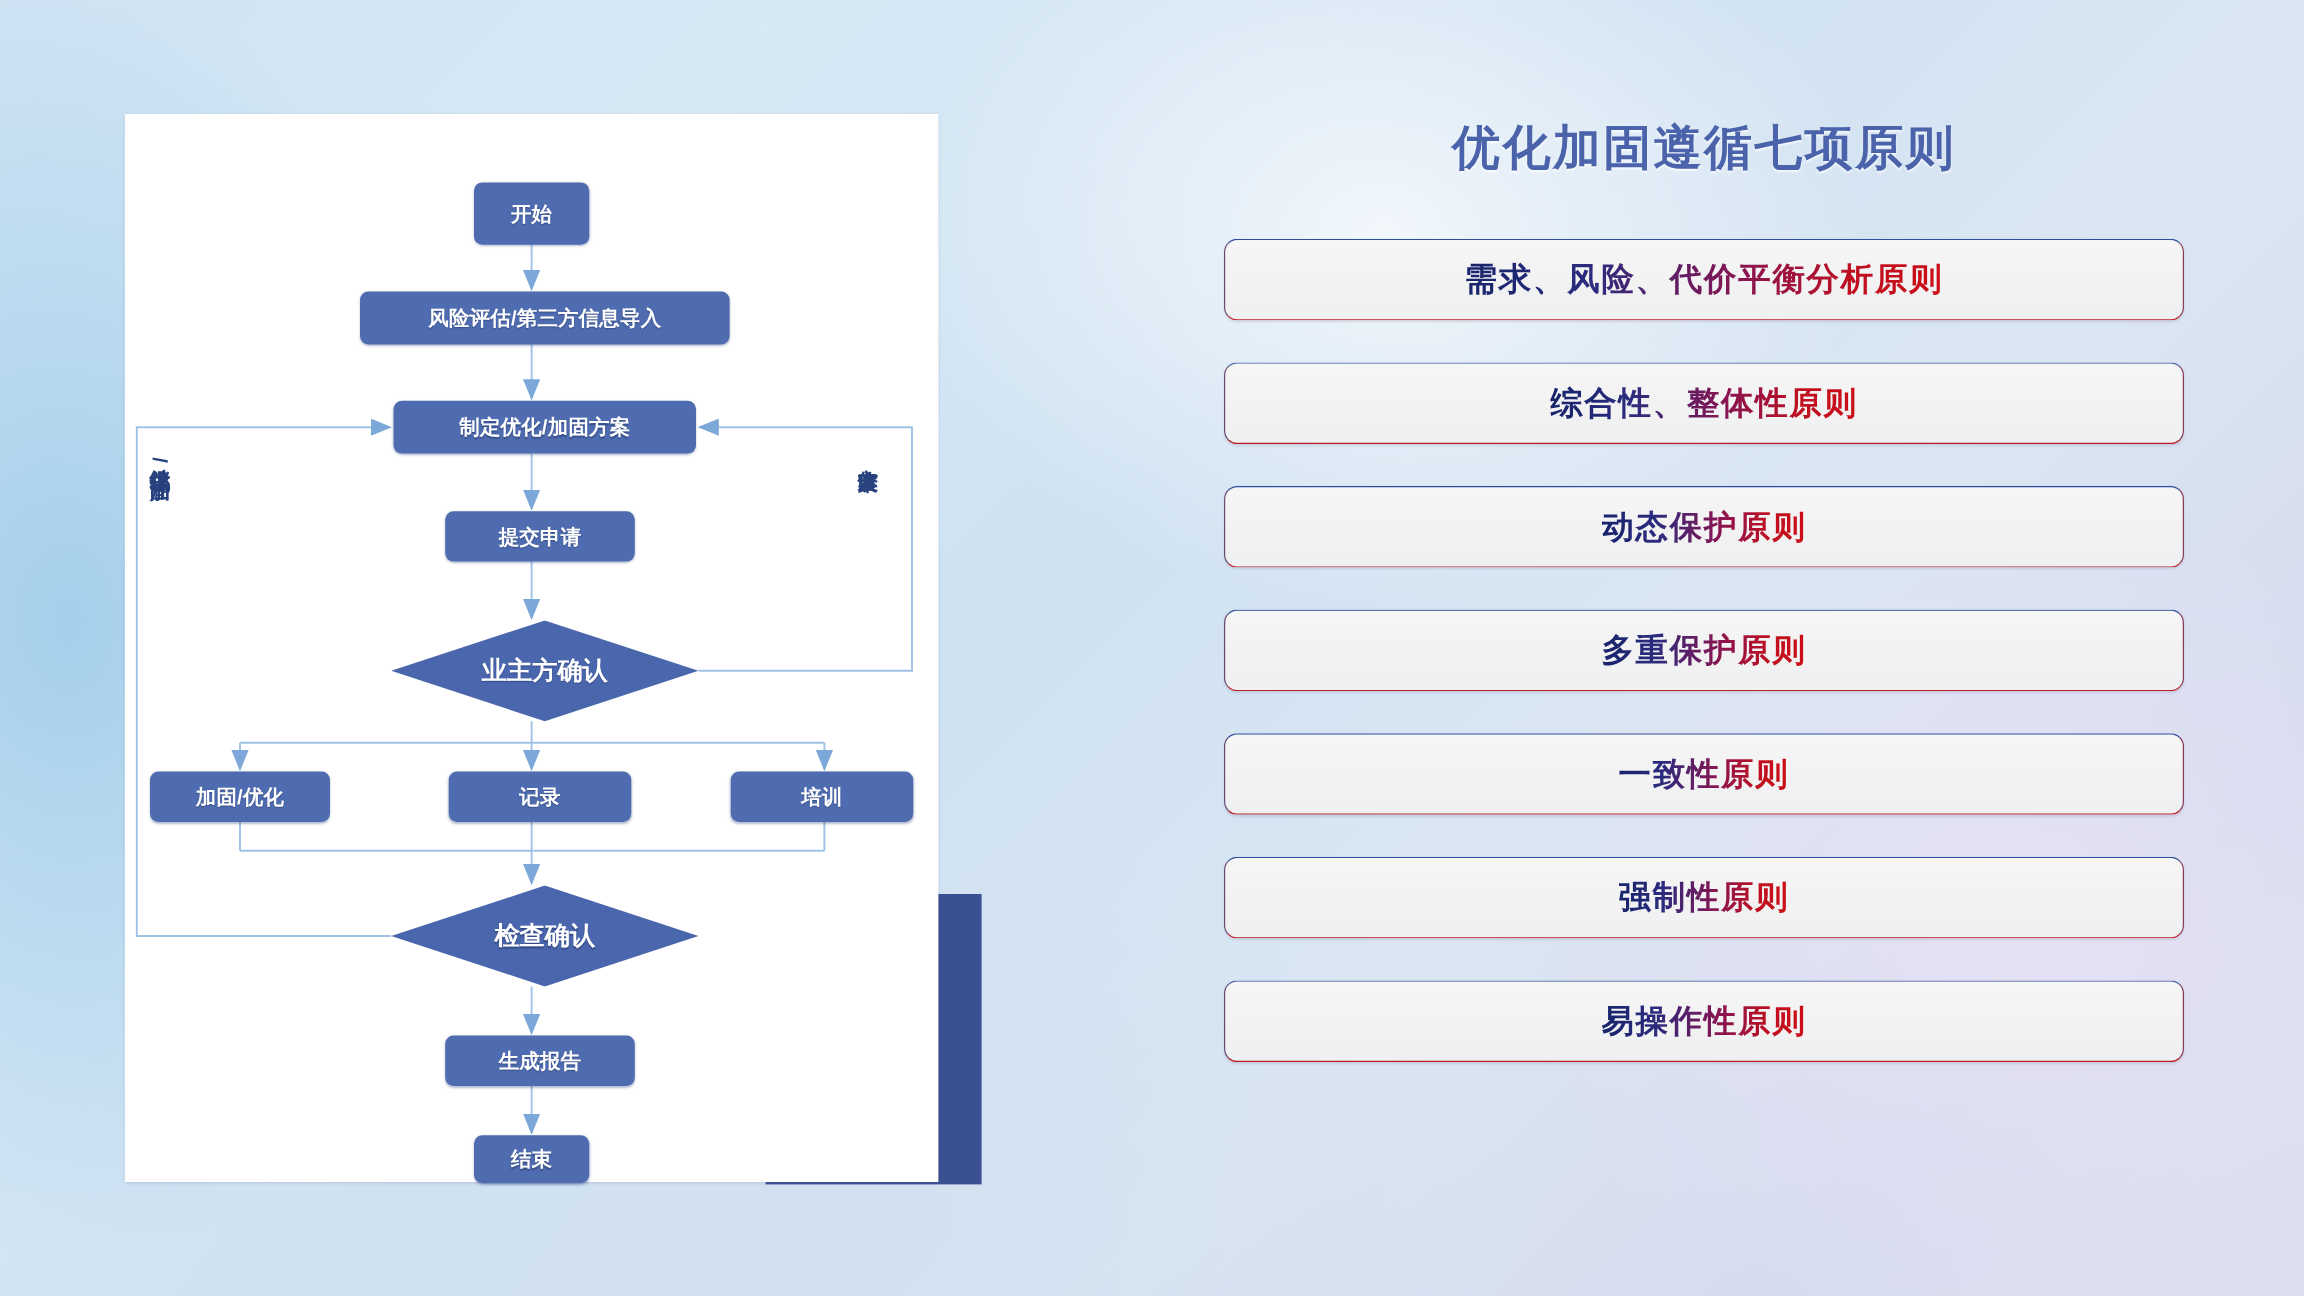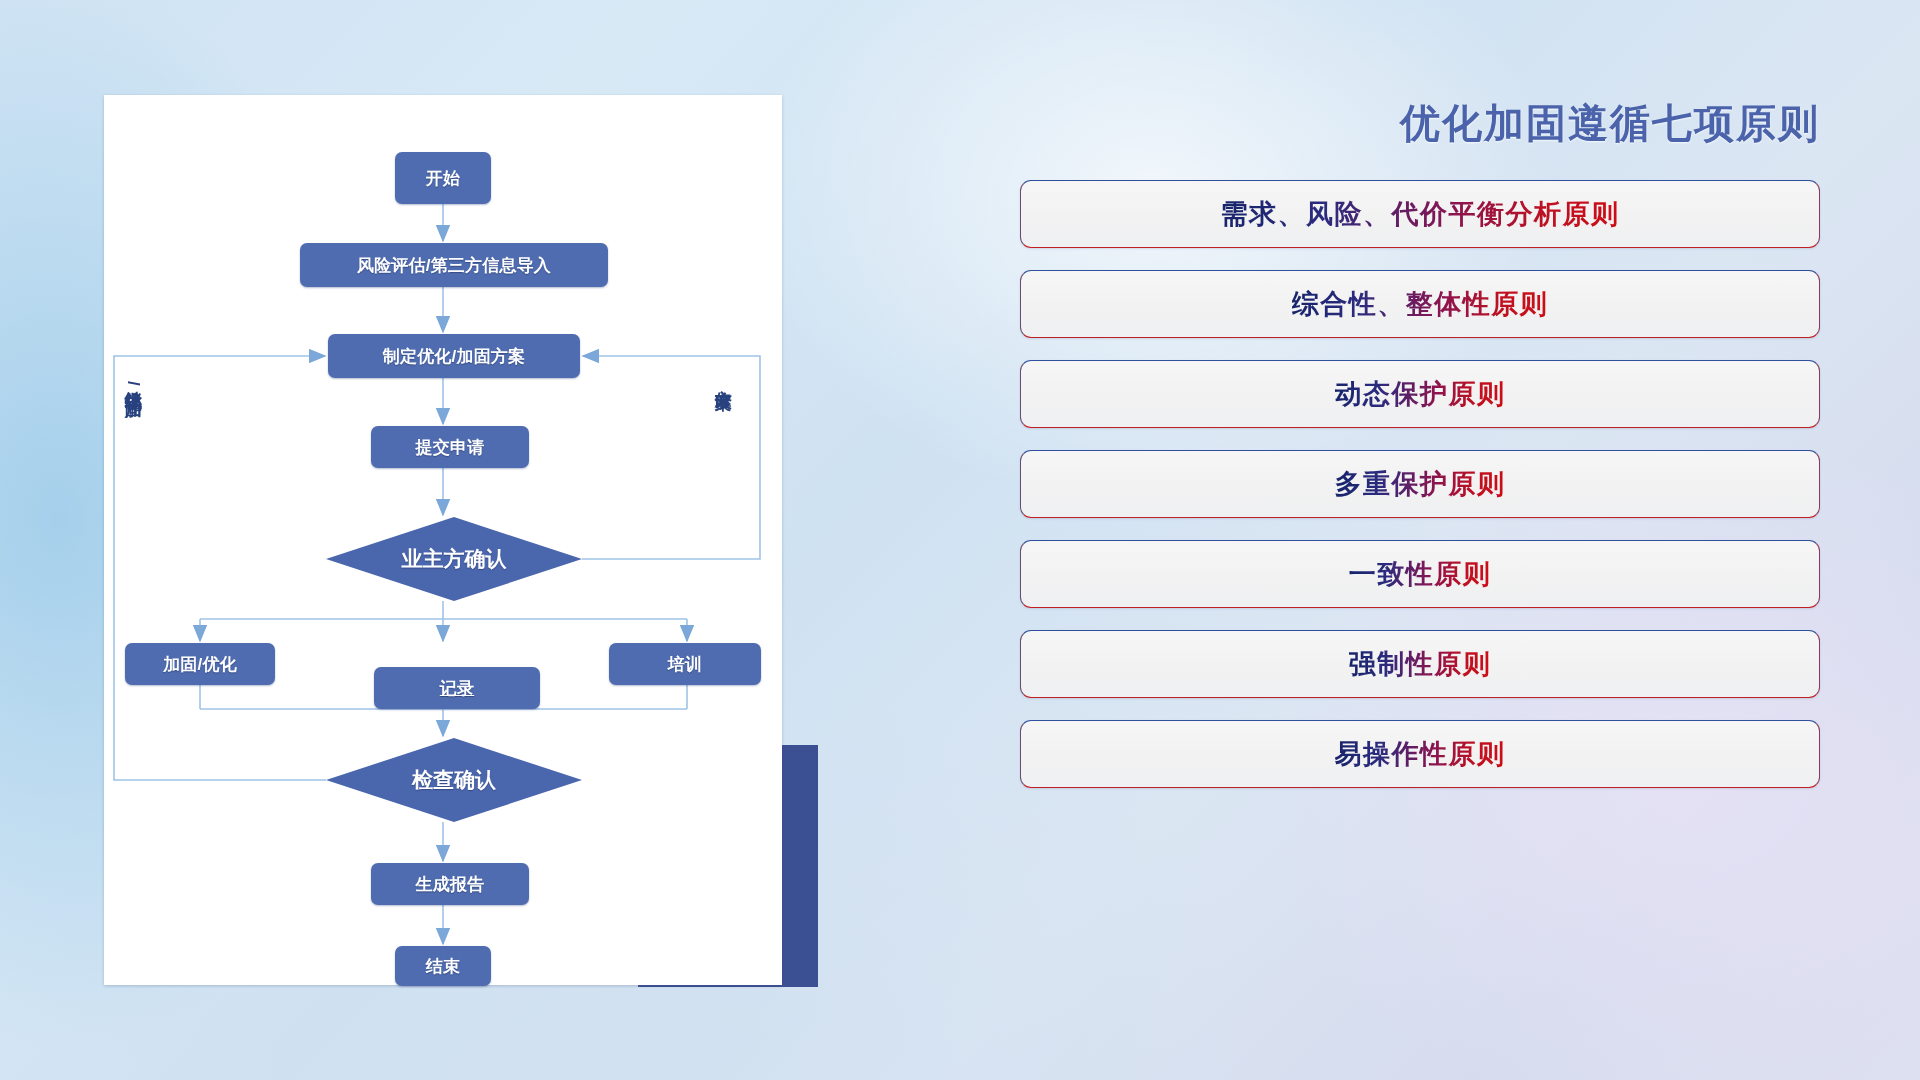--- a/index.html
+++ b/index.html
@@ -67,26 +67,26 @@
 
   
   #right-col {
     position: absolute;
     left: 1020px; top: 96px;
     width: 800px;
   }
   #panel-title {
     font-size: 40px; font-weight: 700;
     color: #4a63ab;
-    text-align: right;
+    text-align: center;
     letter-spacing: 2px;
     text-shadow: 0 1px 2px rgba(255,255,255,0.75);
-    margin-bottom: 29px;
-  }
-  #cards { display: flex; flex-direction: column; gap: 22px; }
+    margin-bottom: 48px;
+  }
+  #cards { display: flex; flex-direction: column; gap: 35px; }
   .card {
     position: relative;
     height: 68px;
     border-radius: 11px;
     background: linear-gradient(180deg, #f6f6f6 0%, #f2f2f3 55%, #eff0f1 100%);
     border: 1.6px solid #c02024;
     border-top-color: #2f4f9c;
     border-left-color: #6a4b72;
     border-right-color: #8a3a5a;
     display: flex; align-items: center; justify-content: center;
@@ -162,21 +162,21 @@
 
     <div class="diamond-wrap" style="left:222px;top:422px;width:256px;height:84px;">
       <svg width="256" height="84" viewBox="0 0 256 84">
         <polygon points="128,0 256,42 128,84 0,42" fill="#4a66ad"></polygon>
       </svg>
       <div class="diamond-label">业主方确认</div>
     </div>
 
     <div class="node" style="left:21px;top:548px;width:150px;height:42px;">加固/优化</div>
 
-    <div class="node" style="left:270px;top:572px;width:166px;height:42px;text-decoration:underline;">记录</div>
+    <div class="node" style="left:270px;top:548px;width:152px;height:42px;">记录</div>
 
     <div class="node" style="left:505px;top:548px;width:152px;height:42px;">培训</div>
 
     <div class="diamond-wrap" style="left:222px;top:643px;width:256px;height:84px;">
       <svg width="256" height="84" viewBox="0 0 256 84">
         <polygon points="128,0 256,42 128,84 0,42" fill="#4a66ad"></polygon>
       </svg>
       <div class="diamond-label">检查确认</div>
     </div>
 

